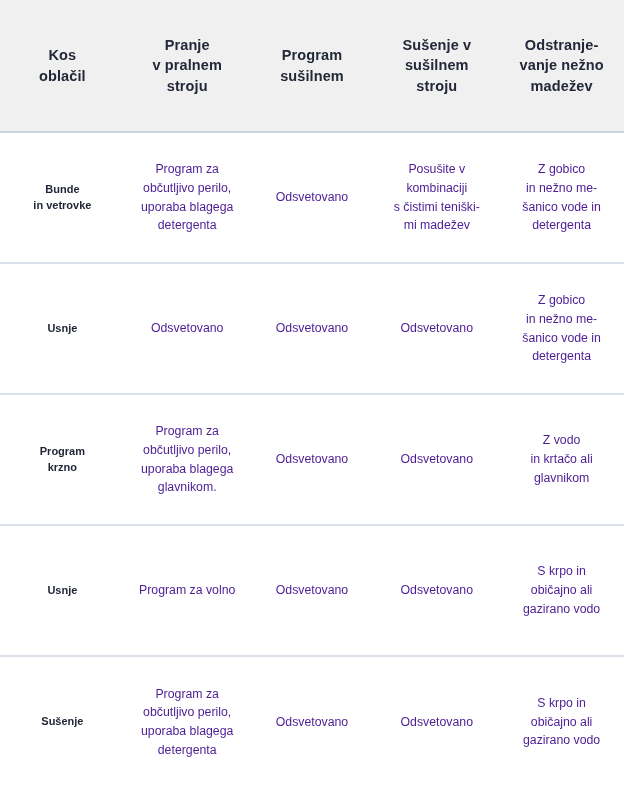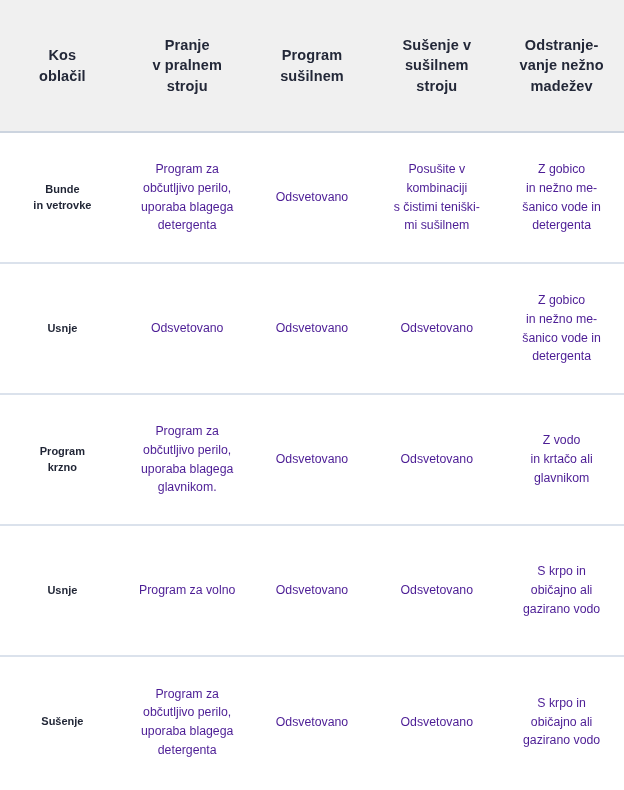--- a/index.html
+++ b/index.html
@@ -116,21 +116,21 @@
           <span class="cell-line">uporaba blagega</span>
           <span class="cell-line">detergenta</span>
         </td>
         <td>
           <span class="cell-line">Odsvetovano</span>
         </td>
         <td>
           <span class="cell-line">Posušite v</span>
           <span class="cell-line">kombinaciji</span>
           <span class="cell-line">s čistimi teniški-</span>
-          <span class="cell-line">mi sušilnem</span>
+          <span class="cell-line">mi madežev</span>
         </td>
         <td>
           <span class="cell-line">Z gobico</span>
           <span class="cell-line">in nežno me-</span>
           <span class="cell-line">šanico vode in</span>
           <span class="cell-line">detergenta</span>
         </td>
       </tr>
       <tr>
         <td class="row-label">

